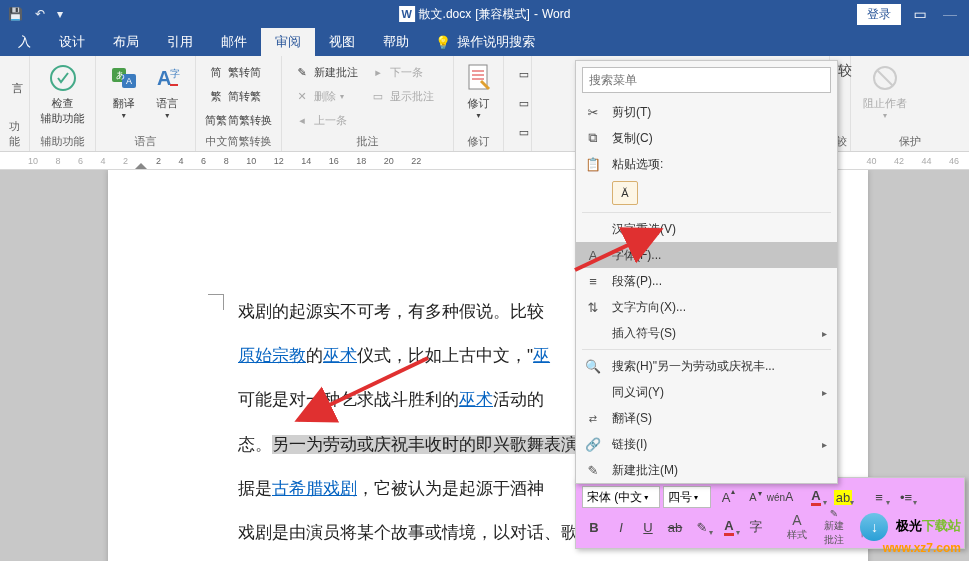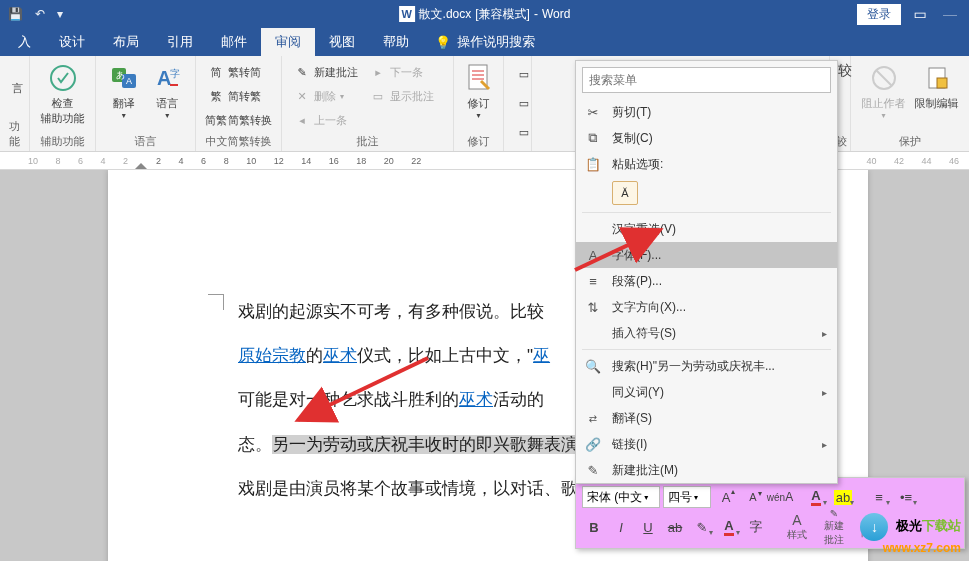--- a/index.html
+++ b/index.html
@@ -255,29 +255,20 @@
       <div class="bigbtn" style="width:56px;color:#aaa">
         <div class="bico">
             <svg width="28" height="28">
               <circle cx="14" cy="14" r="11" fill="none" stroke="#ccc" stroke-width="2"></circle>
               <path d="M6 6 L22 22" stroke="#ccc" stroke-width="2"></path>
             </svg>
           </div>
         <span>阻止作者</span>
           <span style="font-size:8px">▾</span>
       </div>
-      <div class="bigbtn" style="width:56px">
-        <div class="bico">
-            <svg width="28" height="28">
-              <rect x="6" y="4" width="16" height="20" fill="#fff" stroke="#888"></rect>
-              <rect x="14" y="14" width="10" height="10" fill="#f0c040" stroke="#a07020"></rect>
-            </svg>
-          </div>
-        <span>限制编辑</span>
-      </div>
     </div>
     <div class="lbl">保护</div>
   </div>
 </div>
 
 <div class="rulerbar">
   <div class="ruler-seg" style="color:#aaa">
       <span>10</span>
       <span>8</span>
       <span>6</span>
@@ -313,20 +304,21 @@
 </div>
 
 <div class="page-area">
   <div class="page">
     <div class="crop"></div>
     <div class="page-inner">
       <div><span>戏剧的起源实不可考，有多种假说。比较</span></div>
       <div><span class="ul">原始宗教</span><span>的</span><span class="ul">巫术</span><span>仪式，比如上古中文，"</span><span class="ul">巫</span></div>
       <div><span>可能是对一种乞求战斗胜利的</span><span class="ul">巫术</span><span>活动的</span></div>
       <div><span>态。</span><span class="sel">另一为劳动或庆祝丰收时的即兴歌舞表演，</span><span>这种说法主要依</span></div>
+      <div><span>据是</span><span class="ul">古希腊戏剧</span><span>，它被认为是起源于酒神</span></div>
       <div><span>戏剧是由演员将某个故事或情境，以对话、歌唱或动作等方式表</span></div>
     </div>
   </div>
 </div>
 
 <div class="ctxmenu">
   <div class="ctx-search"><input placeholder="搜索菜单" style=""></div>
   <div class="ctx-item">
       <span class="cico">✂</span>
       <span>剪切(T)</span>

